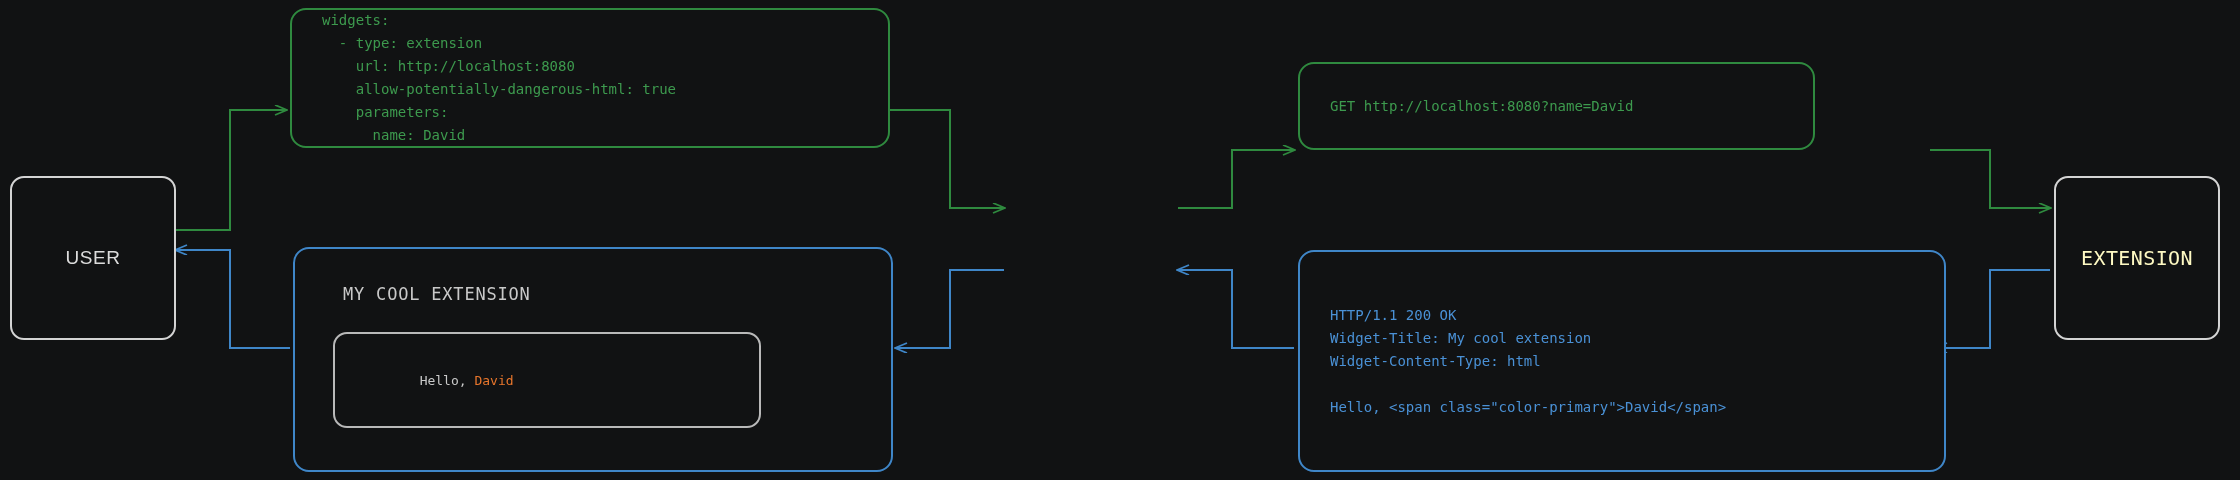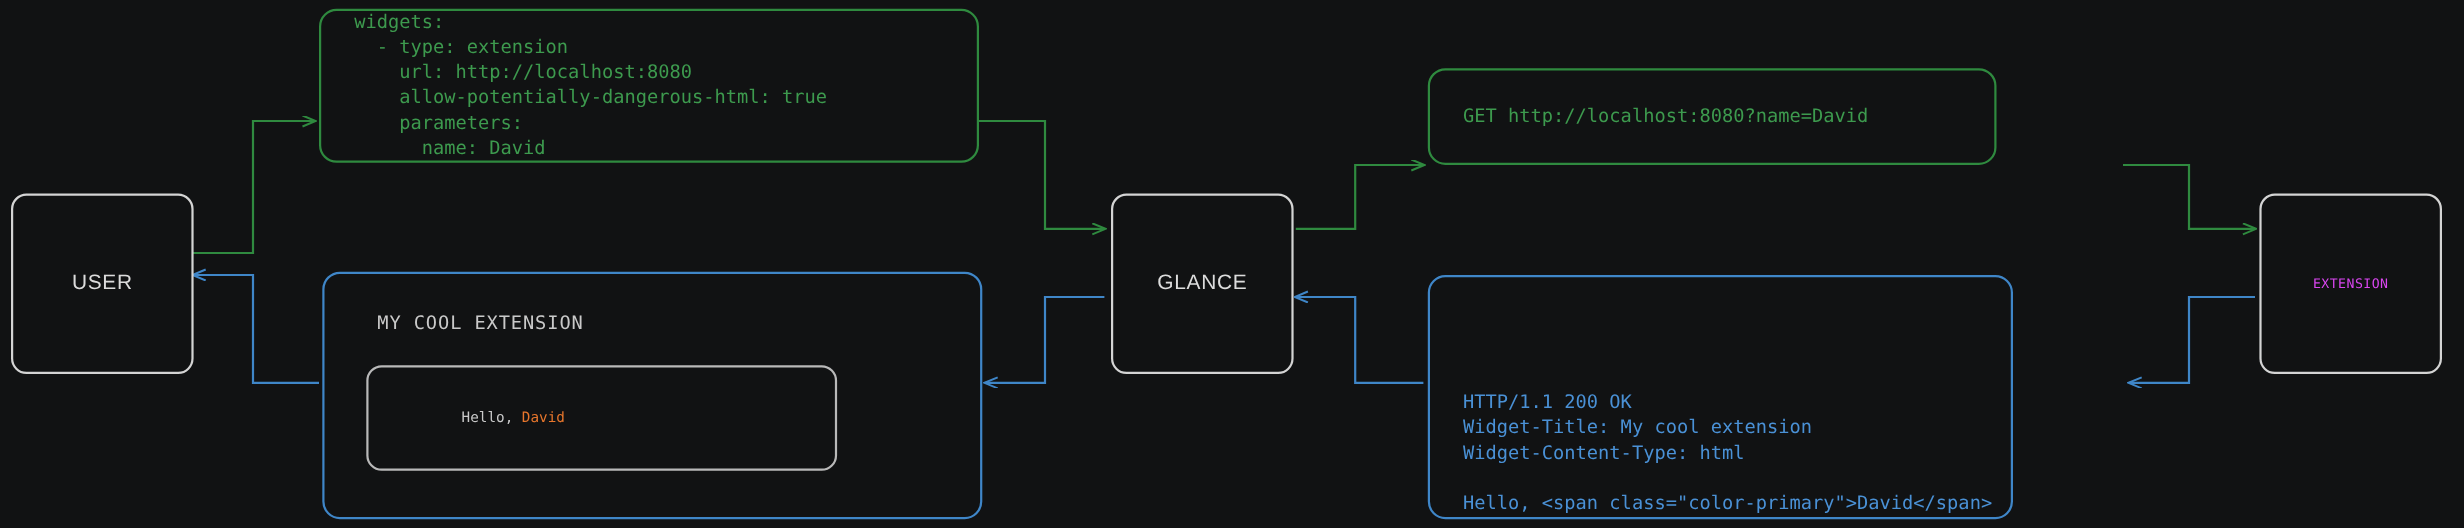--- a/index.html
+++ b/index.html
@@ -36,40 +36,40 @@
     margin-top: 28px;
   }
   .node-label-sans {
     font-family: "Liberation Sans", sans-serif;
     font-size: 19px;
     letter-spacing: 0.6px;
     color: #dcdcdc;
   }
   .node-label-mono {
     font-family: "DejaVu Sans Mono", monospace;
-    font-size: 12px;
+    font-size: 20px;
     letter-spacing: 0.4px;
-    color: #d946ef;
+    color: #fef9c3;
   }
   
   .codebox {
     position: absolute;
     border-radius: 16px;
     background: #111213;
     box-sizing: border-box;
     display: flex;
     align-items: center;
   }
   .codebox.green { border: 2px solid #2f8a3f; }
   .codebox.blue  { border: 2px solid #3f86c8; }
 
   .code {
     white-space: pre;
     font-family: "DejaVu Sans Mono", monospace;
-    font-size: 17px;
+    font-size: 14px;
     line-height: 23px;
     margin: 0;
     padding: 0 0 0 30px;
   }
   .code.green { color: #3d9a4e; }
   .code.blue  { color: #4a91d6; }
 
   
   .widget-inner {
     position: absolute;
@@ -126,23 +126,20 @@
 
     <path d="M1004,270 L950,270 L950,348 L896,348" fill="none" stroke="#3f86c8" stroke-width="2" marker-end="url(#arrow-blue)"></path>
 
     <path d="M290,348 L230,348 L230,250 L176,250" fill="none" stroke="#3f86c8" stroke-width="2" marker-end="url(#arrow-blue)"></path>
   </svg>
 
   <div class="node" style="left:10px; top:148px; width:162px; height:160px;">
     <span class="node-label-sans">USER</span>
   </div>
 
-  <div class="node" style="left:1010px; top:148px; width:162px; height:160px;">
-    <span class="node-label-sans">GLANCE</span>
-  </div>
 
   <div class="node" style="left:2054px; top:148px; width:162px; height:160px;">
     <span class="node-label-mono">EXTENSION</span>
   </div>
 
   <div class="codebox green" style="left:290px; top:8px; width:600px; height:140px;">
     <pre class="code green">widgets:
   - type: extension
     url: http://localhost:8080
     allow-potentially-dangerous-html: true
@@ -156,21 +153,21 @@
       <div class="widget-body">
         <span>Hello, </span><span class="accent-primary">David</span>
       </div>
     </div>
   </div>
 
   <div class="codebox green" style="left:1298px; top:62px; width:517px; height:88px;">
     <pre class="code green">GET http://localhost:8080?name=David</pre>
   </div>
 
-  <div class="codebox blue" style="left:1298px; top:250px; width:532px; height:222px;align-items:flex-end;">
+  <div class="codebox blue" style="left:1298px; top:250px; width:648px; height:222px;">
     <pre class="code blue">HTTP/1.1 200 OK
 Widget-Title: My cool extension
 Widget-Content-Type: html
 
 Hello, &lt;span class="color-primary"&gt;David&lt;/span&gt;</pre>
   </div>
 
 </div>
 
 </body></html>

